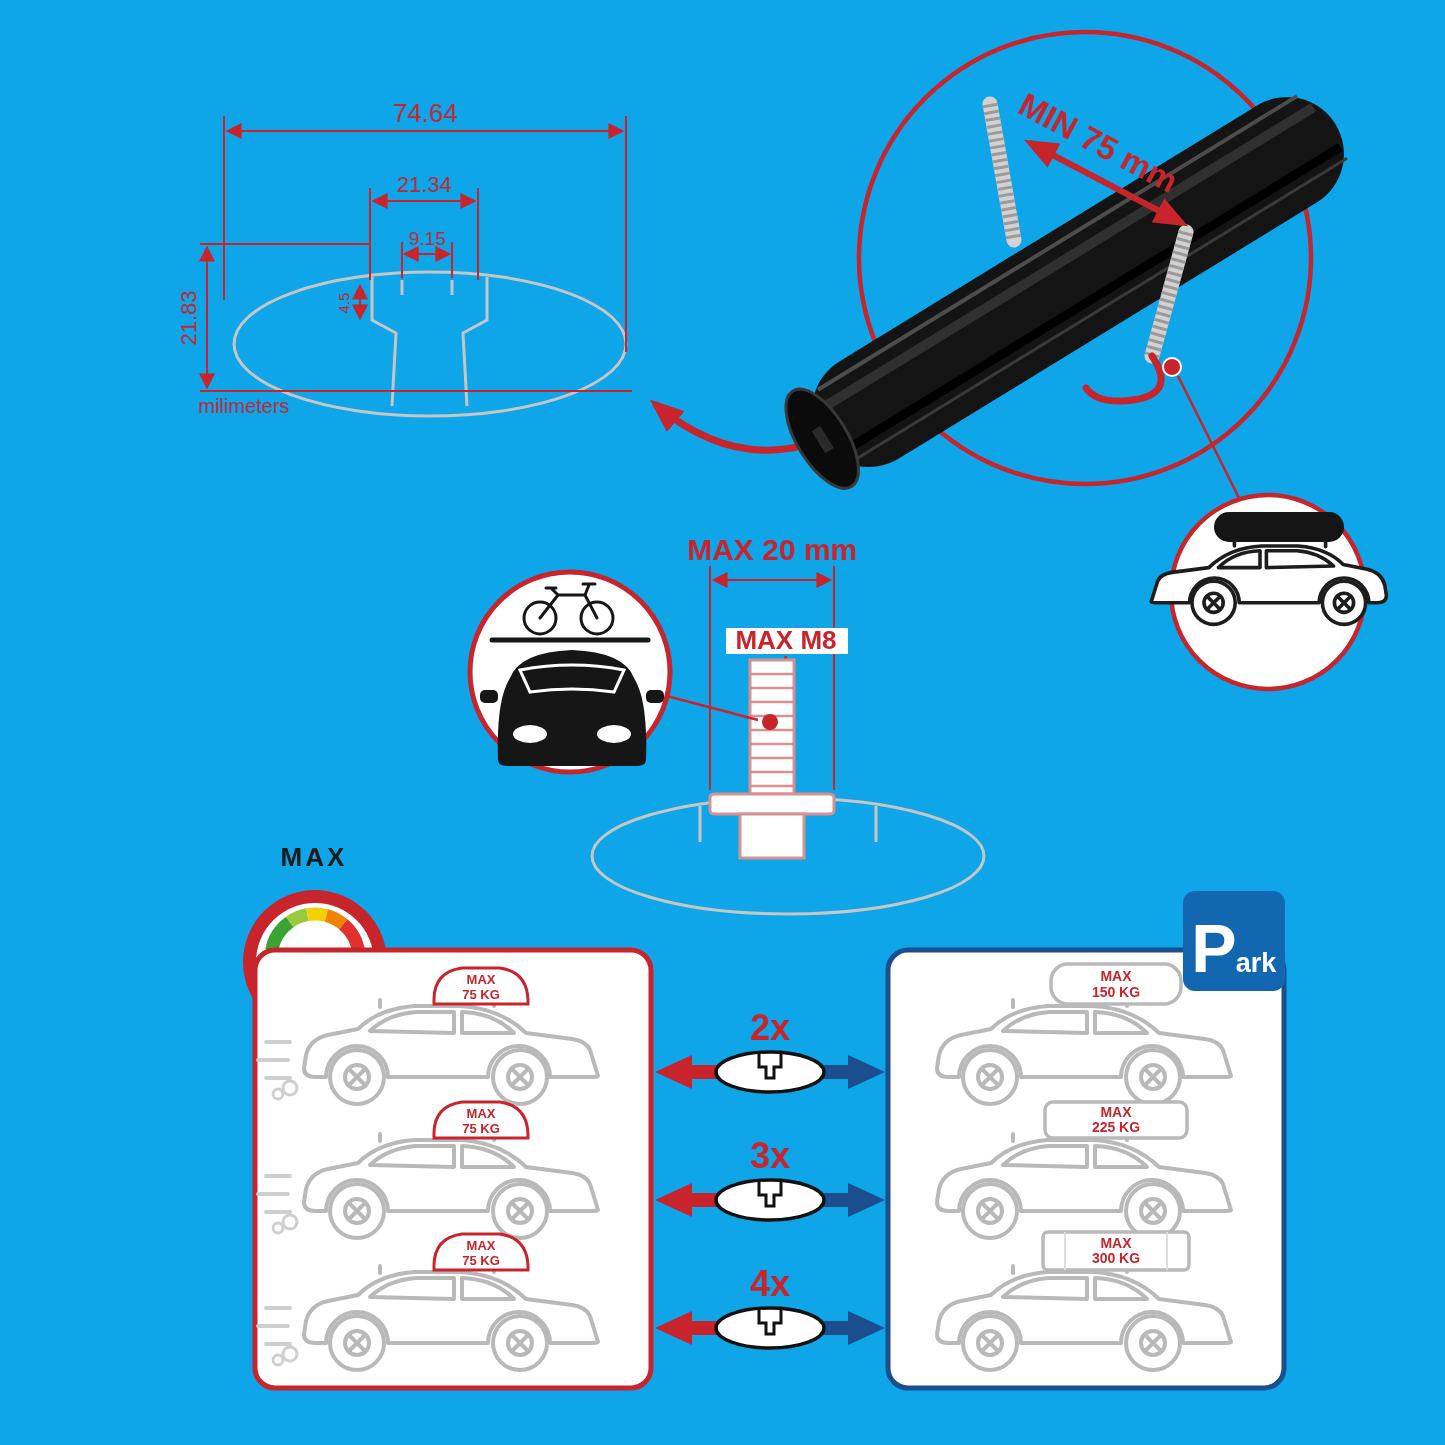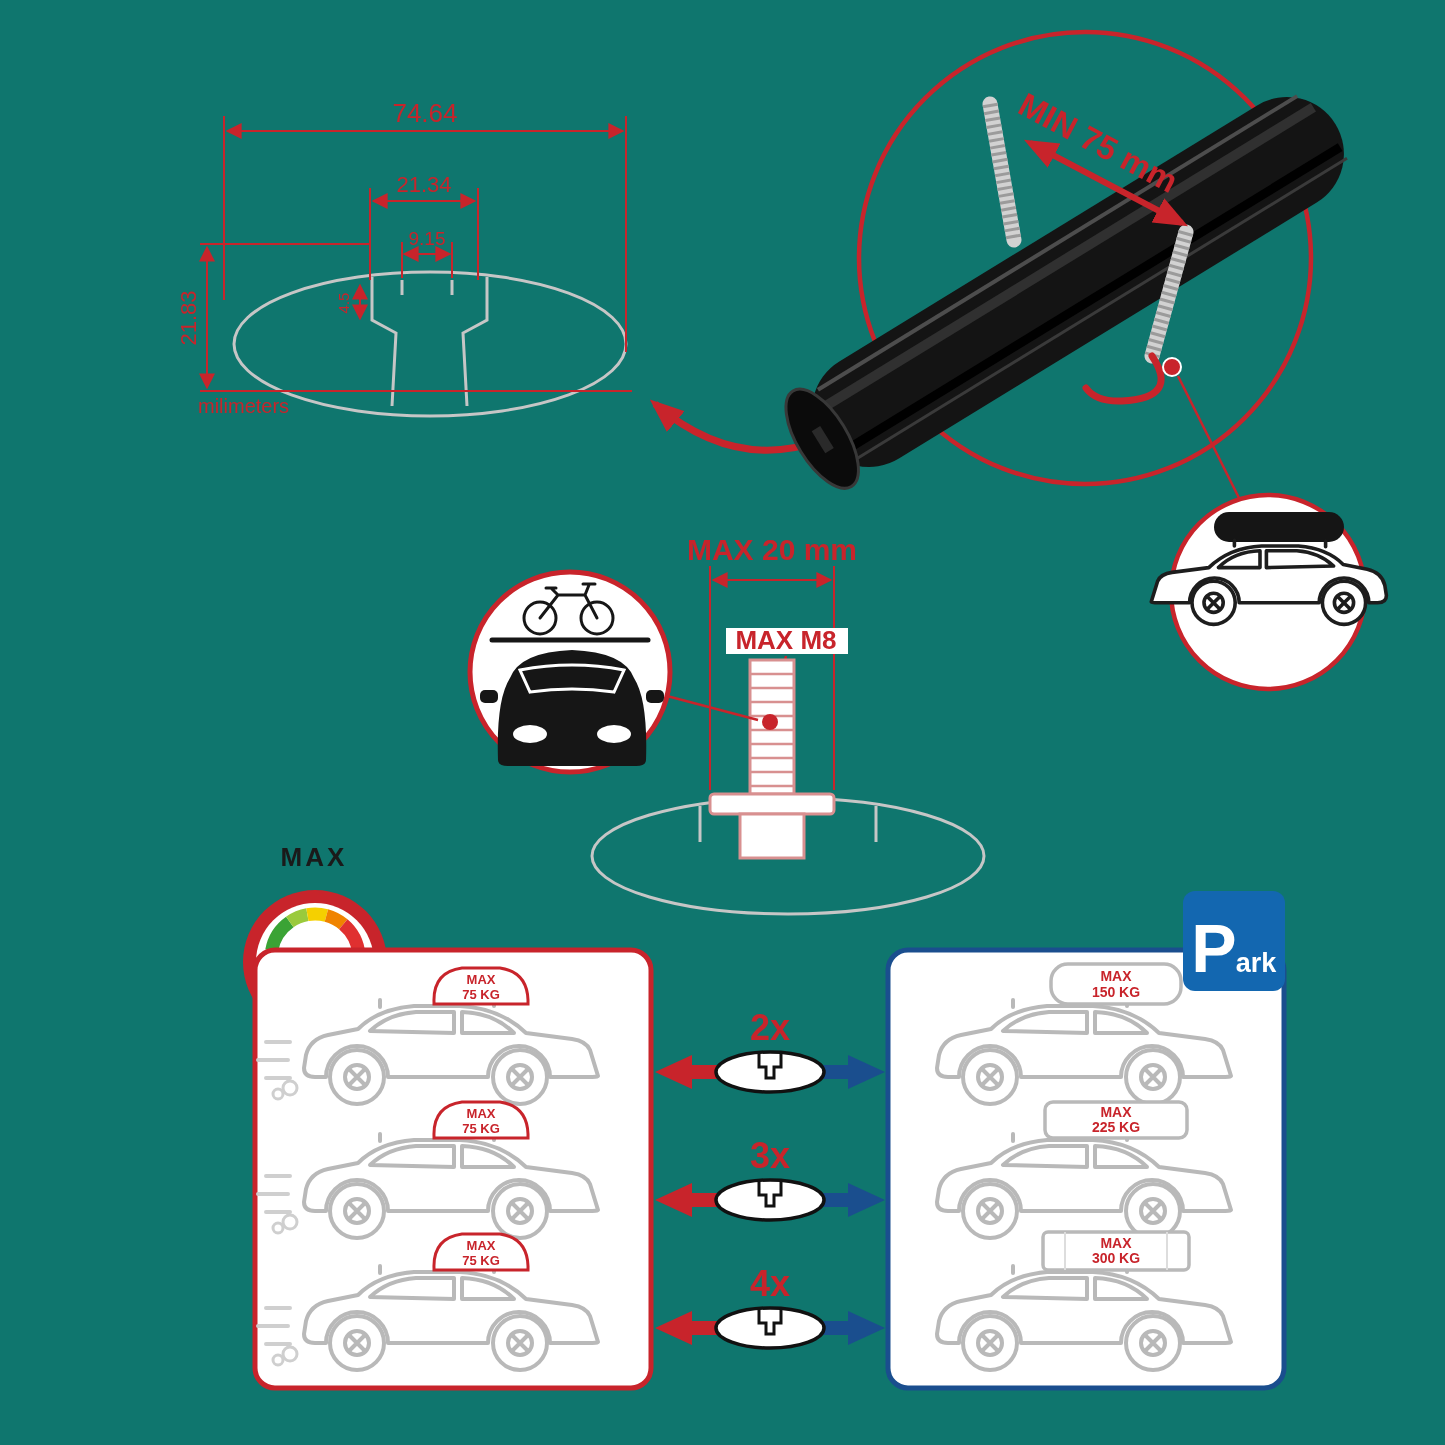--- a/index.html
+++ b/index.html
@@ -1,16 +1,16 @@
 <!DOCTYPE html>
 <html><head>
 <meta charset="utf-8">
 <style>
   html,body{margin:0;padding:0;background:#fff;}
-  .stage{position:relative;width:1445px;height:1445px;background:#0f766e;overflow:hidden;
+  .stage{position:relative;width:1445px;height:1445px;background:#0ea5e9;overflow:hidden;
          font-family:"Liberation Sans","DejaVu Sans",sans-serif;}
   svg{display:block;}
   text{font-family:"Liberation Sans","DejaVu Sans",sans-serif;}
   .dimTxt{fill:#C8242B;}
   .boldRed{fill:#C8242B;font-weight:bold;}
   .blkTxt{fill:#1a1a1a;}
   .bagTxt{fill:#C8242B;font-weight:bold;font-size:13px;text-anchor:middle;}
   .boxTxt{fill:#C8242B;font-weight:bold;font-size:14px;text-anchor:middle;}
   .mid{text-anchor:middle;}
 </style>

